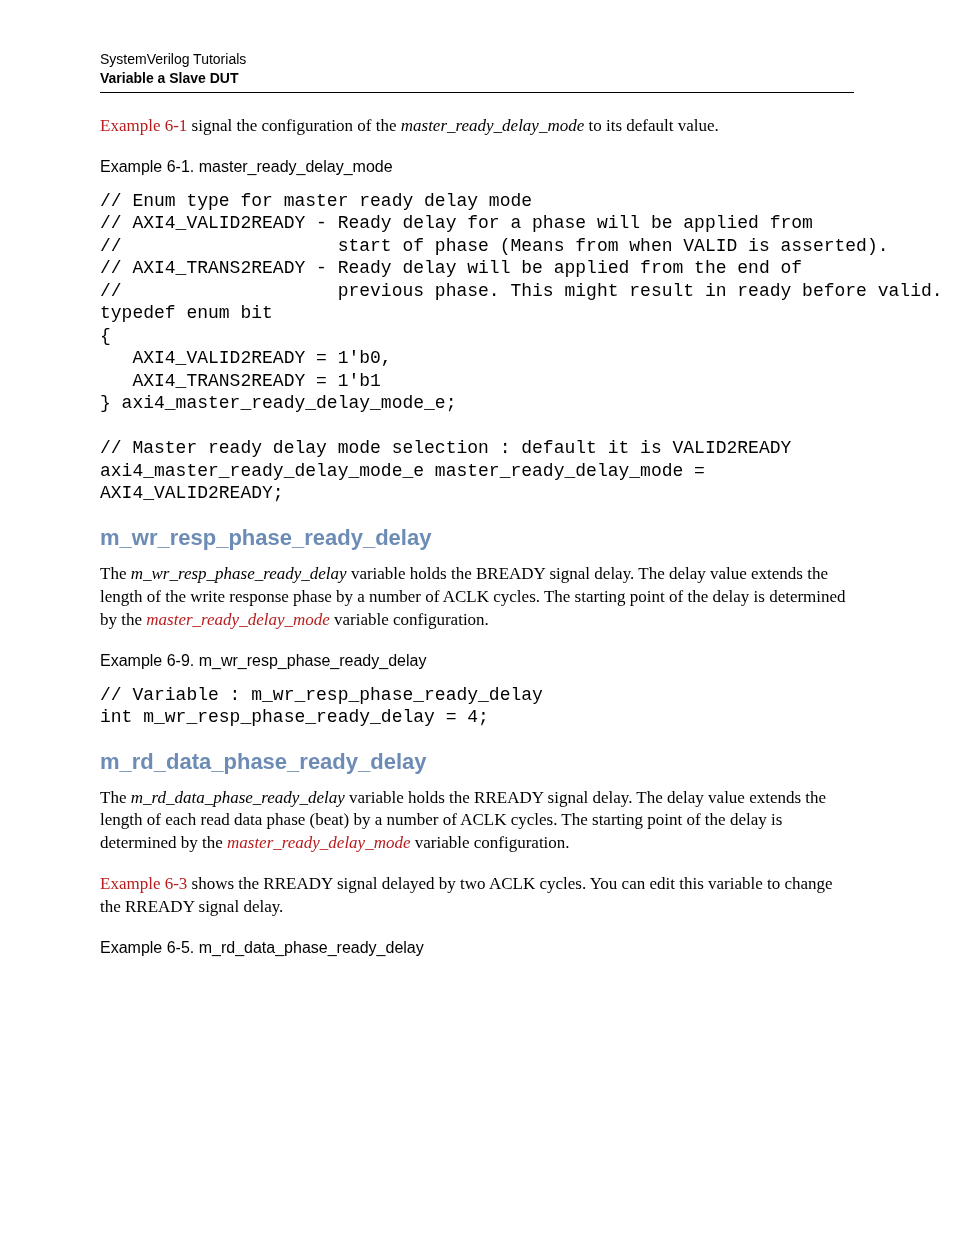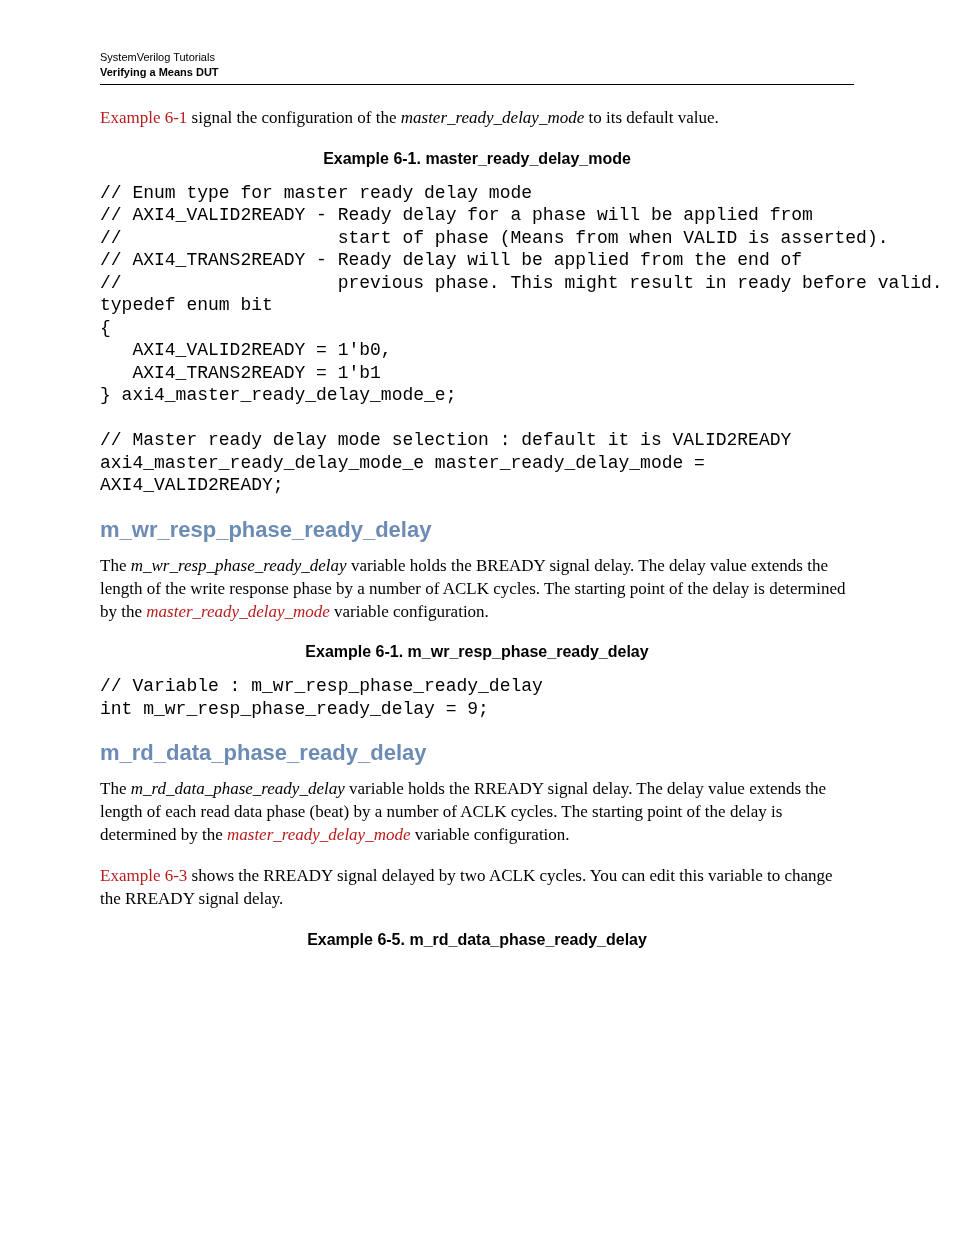--- a/index.html
+++ b/index.html
@@ -9,21 +9,21 @@
     background: #fff;
     color: #000;
     width: 954px;
   }
   .page {
     padding: 50px 100px 40px 100px;
     box-sizing: border-box;
   }
   .header-block {
     font-family: Arial, Helvetica, sans-serif;
-    font-size: 11px;
+    font-size: 14px;
     line-height: 1.35;
     margin-bottom: 4px;
   }
   .header-line2 {
     font-weight: bold;
   }
   .rule {
     border: 0;
     border-top: 1.5px solid #000;
     margin: 2px 0 22px 0;
@@ -35,23 +35,23 @@
   }
   .link {
     color: #b91c1c;
     text-decoration: none;
   }
   .italic {
     font-style: italic;
   }
   .example-title {
     font-family: Arial, Helvetica, sans-serif;
-    font-weight: bold;
+    font-weight: normal;
     font-size: 16px;
-    text-align: center;
+    text-align: left;
     margin: 20px 0 14px 0;
   }
   .code-block {
     font-family: "Courier New", Courier, monospace;
     font-size: 18px;
     white-space: pre;
     line-height: 1.25;
     margin: 0 0 20px 0;
   }
   .section-head {
@@ -62,21 +62,21 @@
     margin: 8px 0 12px 0;
   }
 </style>
 </head>
 <body>
 
 <div class="page">
 
   <div class="header-block">
     <div>SystemVerilog Tutorials</div>
-    <div class="header-line2">Verifying a Means DUT</div>
+    <div class="header-line2">Variable a Slave DUT</div>
   </div>
   <hr class="rule">
 
   <p class="body-text">
     <a class="link">Example 6-1</a><span> signal the configuration of the </span><span class="italic">master_ready_delay_mode</span><span> to its default value.</span>
   </p>
 
   <div class="example-title">Example 6-1. master_ready_delay_mode</div>
   <div class="code-block">// Enum type for master ready delay mode
 // AXI4_VALID2READY - Ready delay for a phase will be applied from
@@ -93,23 +93,23 @@
 axi4_master_ready_delay_mode_e master_ready_delay_mode =
 AXI4_VALID2READY;</div>
 
   <div class="section-head">m_wr_resp_phase_ready_delay</div>
 
   <p class="body-text">
     <span>The </span><span class="italic">m_wr_resp_phase_ready_delay</span><span> variable holds the BREADY signal delay. The delay value extends the length of the write response phase by a number of ACLK cycles. The starting point of the delay is determined by the </span><a class="link italic">master_ready_delay_mode</a><span> variable configuration.</span>
   </p>
 
 
-  <div class="example-title">Example 6-1. m_wr_resp_phase_ready_delay</div>
+  <div class="example-title">Example 6-9. m_wr_resp_phase_ready_delay</div>
   <div class="code-block">// Variable : m_wr_resp_phase_ready_delay
-int m_wr_resp_phase_ready_delay = 9;</div>
+int m_wr_resp_phase_ready_delay = 4;</div>
 
   <div class="section-head">m_rd_data_phase_ready_delay</div>
 
   <p class="body-text">
     <span>The </span><span class="italic">m_rd_data_phase_ready_delay</span><span> variable holds the RREADY signal delay. The delay value extends the length of each read data phase (beat) by a number of ACLK cycles. The starting point of the delay is determined by the </span><a class="link italic">master_ready_delay_mode</a><span> variable configuration.</span>
   </p>
 
   <p class="body-text">
     <a class="link">Example 6-3</a><span> shows the RREADY signal delayed by two ACLK cycles. You can edit this variable to change the RREADY signal delay.</span>
   </p>

